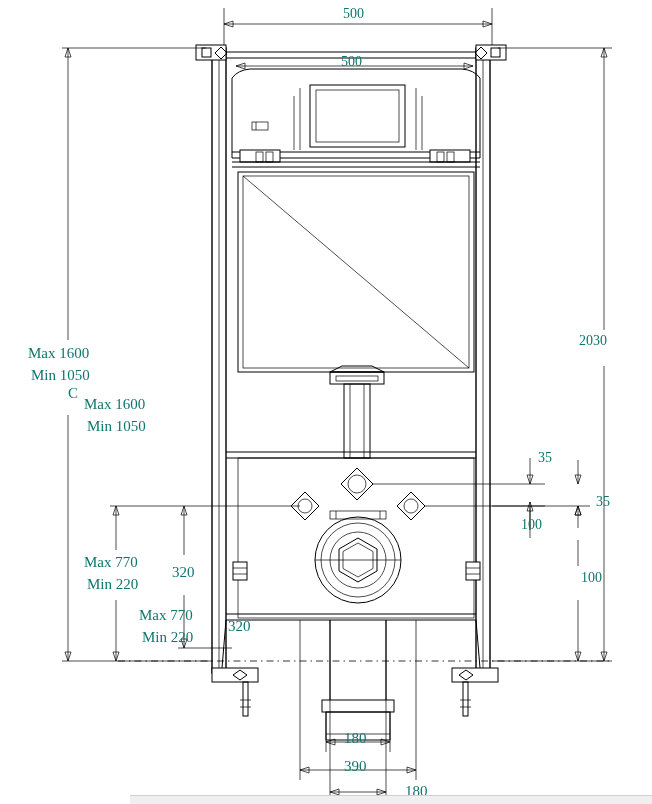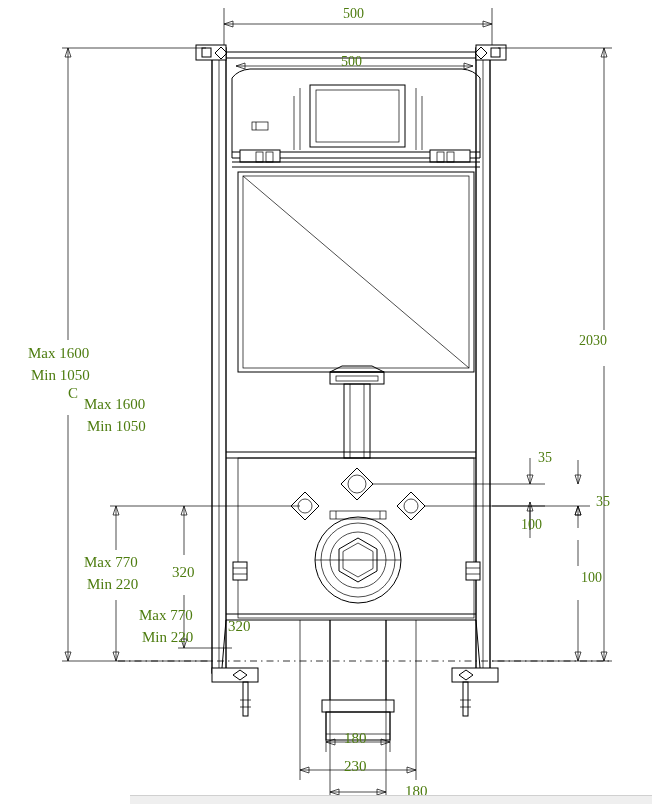--- a/index.html
+++ b/index.html
@@ -1,18 +1,18 @@
 <!DOCTYPE html>
 <html><head>
 <meta charset="utf-8">
 <style>
   html,body{margin:0;padding:0;background:#ffffff;}
   body{width:652px;height:804px;font-family:"Liberation Serif",serif;color:#000;}
   #stage{position:relative;width:652px;height:804px;overflow:hidden;background:#fff;}
-  .lbl{position:absolute;font-family:"Liberation Serif",serif;font-size:14px;color:#4d7c0f;white-space:nowrap;}
+  .lbl{position:absolute;font-family:"Liberation Serif",serif;font-size:14px;color:#0f766e;white-space:nowrap;}
   .lbl.big{font-size:15px;}
   svg{position:absolute;left:0;top:0;width:652px;height:804px;overflow:visible;}
   .s{fill:none;stroke:#000;stroke-width:1;}
   .s2{fill:none;stroke:#000;stroke-width:1.4;}
   .sthin{fill:none;stroke:#000;stroke-width:0.7;}
   .fillw{fill:#ffffff;stroke:#000;stroke-width:1;}
   .dimline{stroke:#000;stroke-width:0.7;fill:none;}
   .dashed{stroke:#000;stroke-width:0.8;stroke-dasharray:7 4 1.5 4;fill:none;}
   .bottombar{position:absolute;left:130px;top:795px;width:522px;height:9px;background:#efefef;border-top:1px solid #d0d0d0;}
 </style>
@@ -248,17 +248,17 @@
   <div class="lbl big" style="left:87px;top:418px;">Min 1050</div>
 
   <div class="lbl big" style="left:84px;top:554px;">Max 770</div>
   <div class="lbl big" style="left:87px;top:576px;">Min 220</div>
   <div class="lbl big" style="left:172px;top:564px;">320</div>
   <div class="lbl big" style="left:139px;top:607px;">Max 770</div>
   <div class="lbl big" style="left:142px;top:629px;">Min 220</div>
   <div class="lbl big" style="left:228px;top:618px;">320</div>
 
   <div class="lbl big" style="left:344px;top:730px;">180</div>
-  <div class="lbl big" style="left:344px;top:758px;">230</div>
+  <div class="lbl big" style="left:344px;top:758px;">390</div>
   <div class="lbl big" style="left:405px;top:783px;">180</div>
 
   <div class="bottombar"></div>
 </div>
 
 </body></html>

